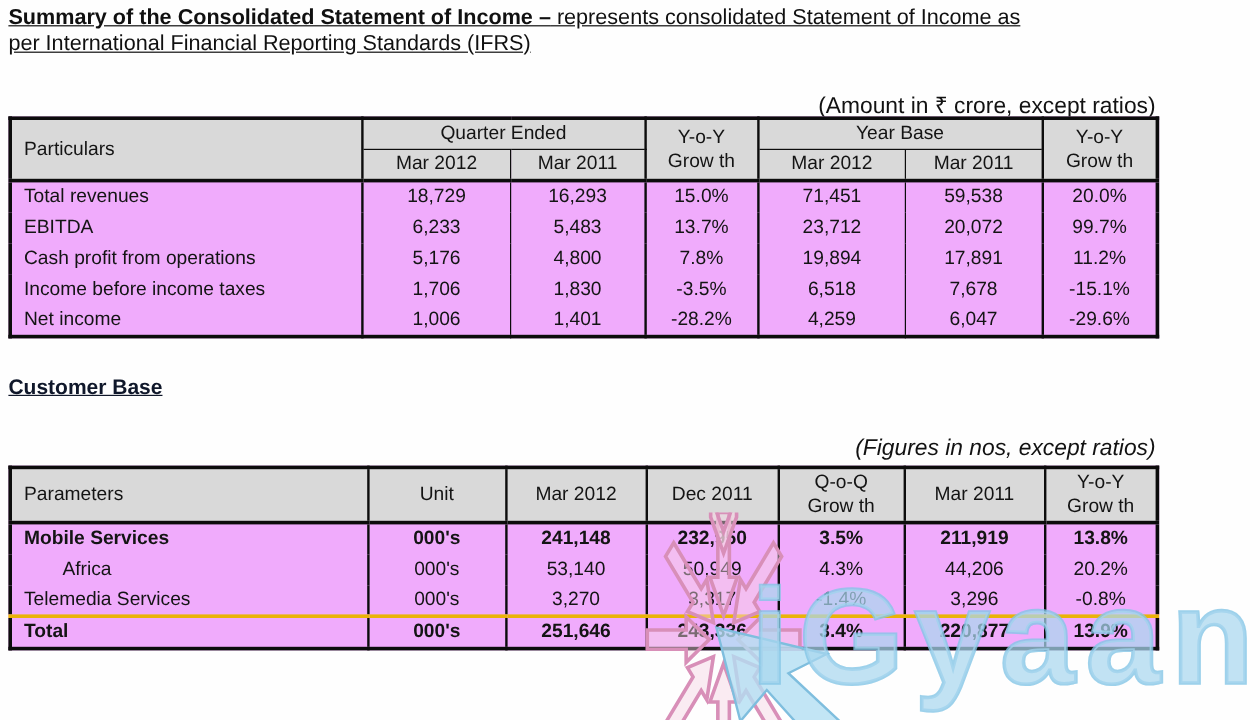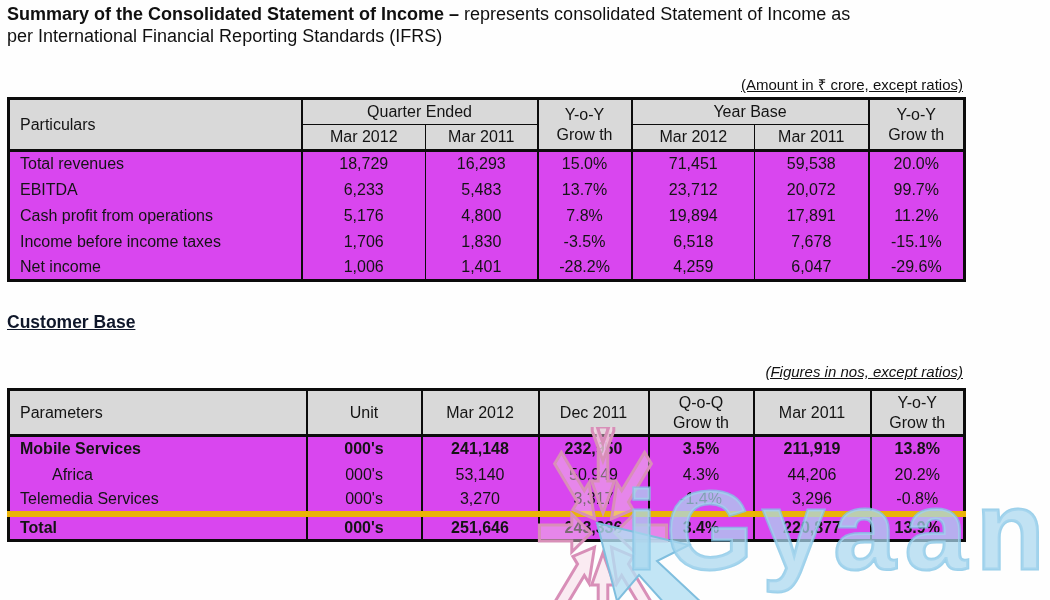--- a/index.html
+++ b/index.html
@@ -6,53 +6,53 @@
   html,body { background:#ffffff; }
   body {
     width:1050px; height:600px;
     font-family:"Liberation Sans", sans-serif;
     color:#141414;
   }
   .doc { position:relative; width:1050px; height:600px; overflow:hidden; background:#fefefe; }
 
   
   .title { position:absolute; left:7px; top:3px; width:1040px;
-           font-size:18px; line-height:22px; color:#101010; }
+           font-size:18px; line-height:22px; text-decoration:underline; color:#101010; }
   .title .b { font-weight:bold; }
 
   
-  .note { position:absolute; left:7px; width:956px; text-align:right; font-size:15px; color:#121212;text-decoration:underline; }
+  .note { position:absolute; left:7px; width:956px; text-align:right; font-size:19px; color:#121212; }
   .note-amount { top:74px; }
   .note-figures { top:363px; font-style:italic; }
 
   
   .h2 { position:absolute; left:7px; top:312px; font-size:17.5px; font-weight:bold;
         text-decoration:underline; color:#0f172a; }
 
   
   table { position:absolute; left:7px; border-collapse:collapse; table-layout:fixed;
-          border:3px solid #0c0c0c; background:#d946ef; }
+          border:3px solid #0c0c0c; background:#f0abfc; }
   #t1 { top:97px;  width:956px; }
   #t2 { top:388px; width:956px;padding-left:28px; }
   th, td { border:none; font-size:16px; font-weight:normal; text-align:center;
            vertical-align:middle; padding:0; color:#141414; }
   thead th { background:#d9d9d9; }
   td.label, th.label { text-align:left; padding-left:10px; }
   td.indent { padding-left:42px; }
   .two-line span { display:block; line-height:20px;text-align:center; }
 
   
   .vl2 { border-left:2px solid #0c0c0c; }
   .vl1 { border-left:1px solid #0c0c0c; }
   
   #t1 thead tr.subrow th { border-top:1px solid #0c0c0c; }
   
   tbody tr:first-child td { border-top:3px solid #0c0c0c; }
   
-  tr.total td { border-top:6px solid #eab308; font-weight:bold;margin-top:36px; }
+  tr.total td { border-top:3px solid #eab308; font-weight:bold;margin-top:36px; }
   tr.bold td { font-weight:bold; }
 
   #t1 thead tr { height:26px; }
   #t1 tbody tr { height:26px; }
   #t2 thead tr { height:46px; }
   #t2 tbody tr { height:26px; }
   #t2 tr.total { height:27px; }
 
   
   .watermark { position:absolute; left:0; top:0; width:1050px; height:600px;

